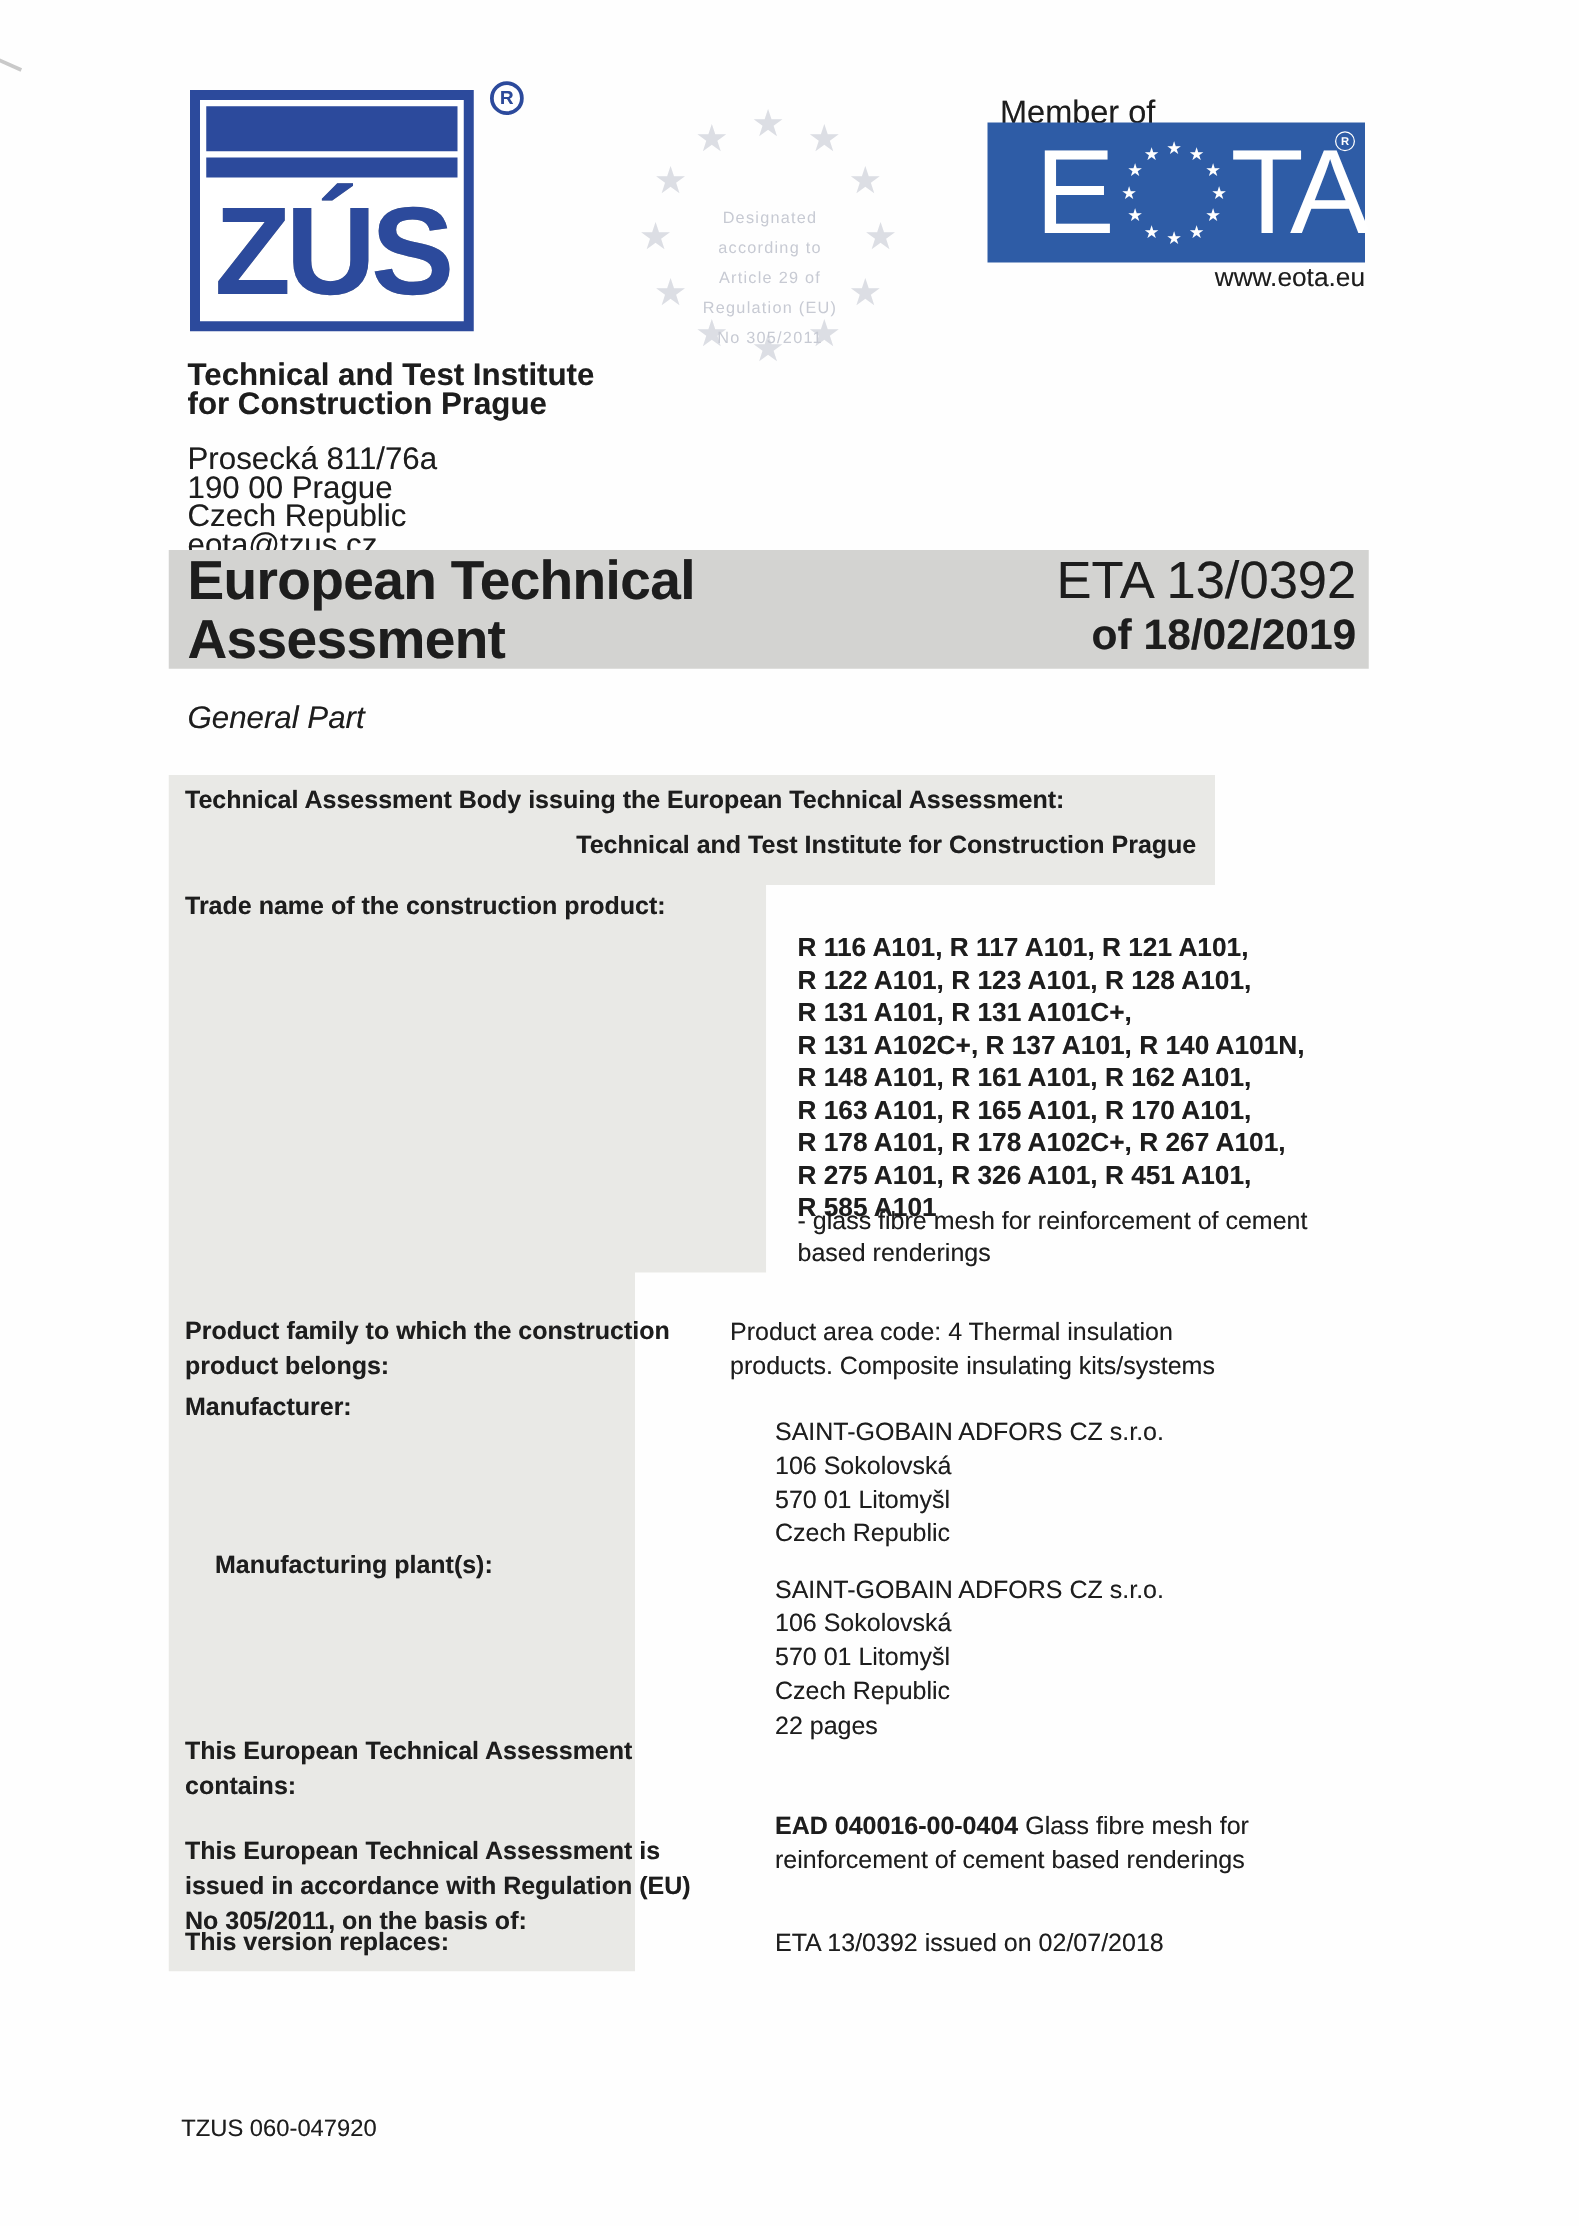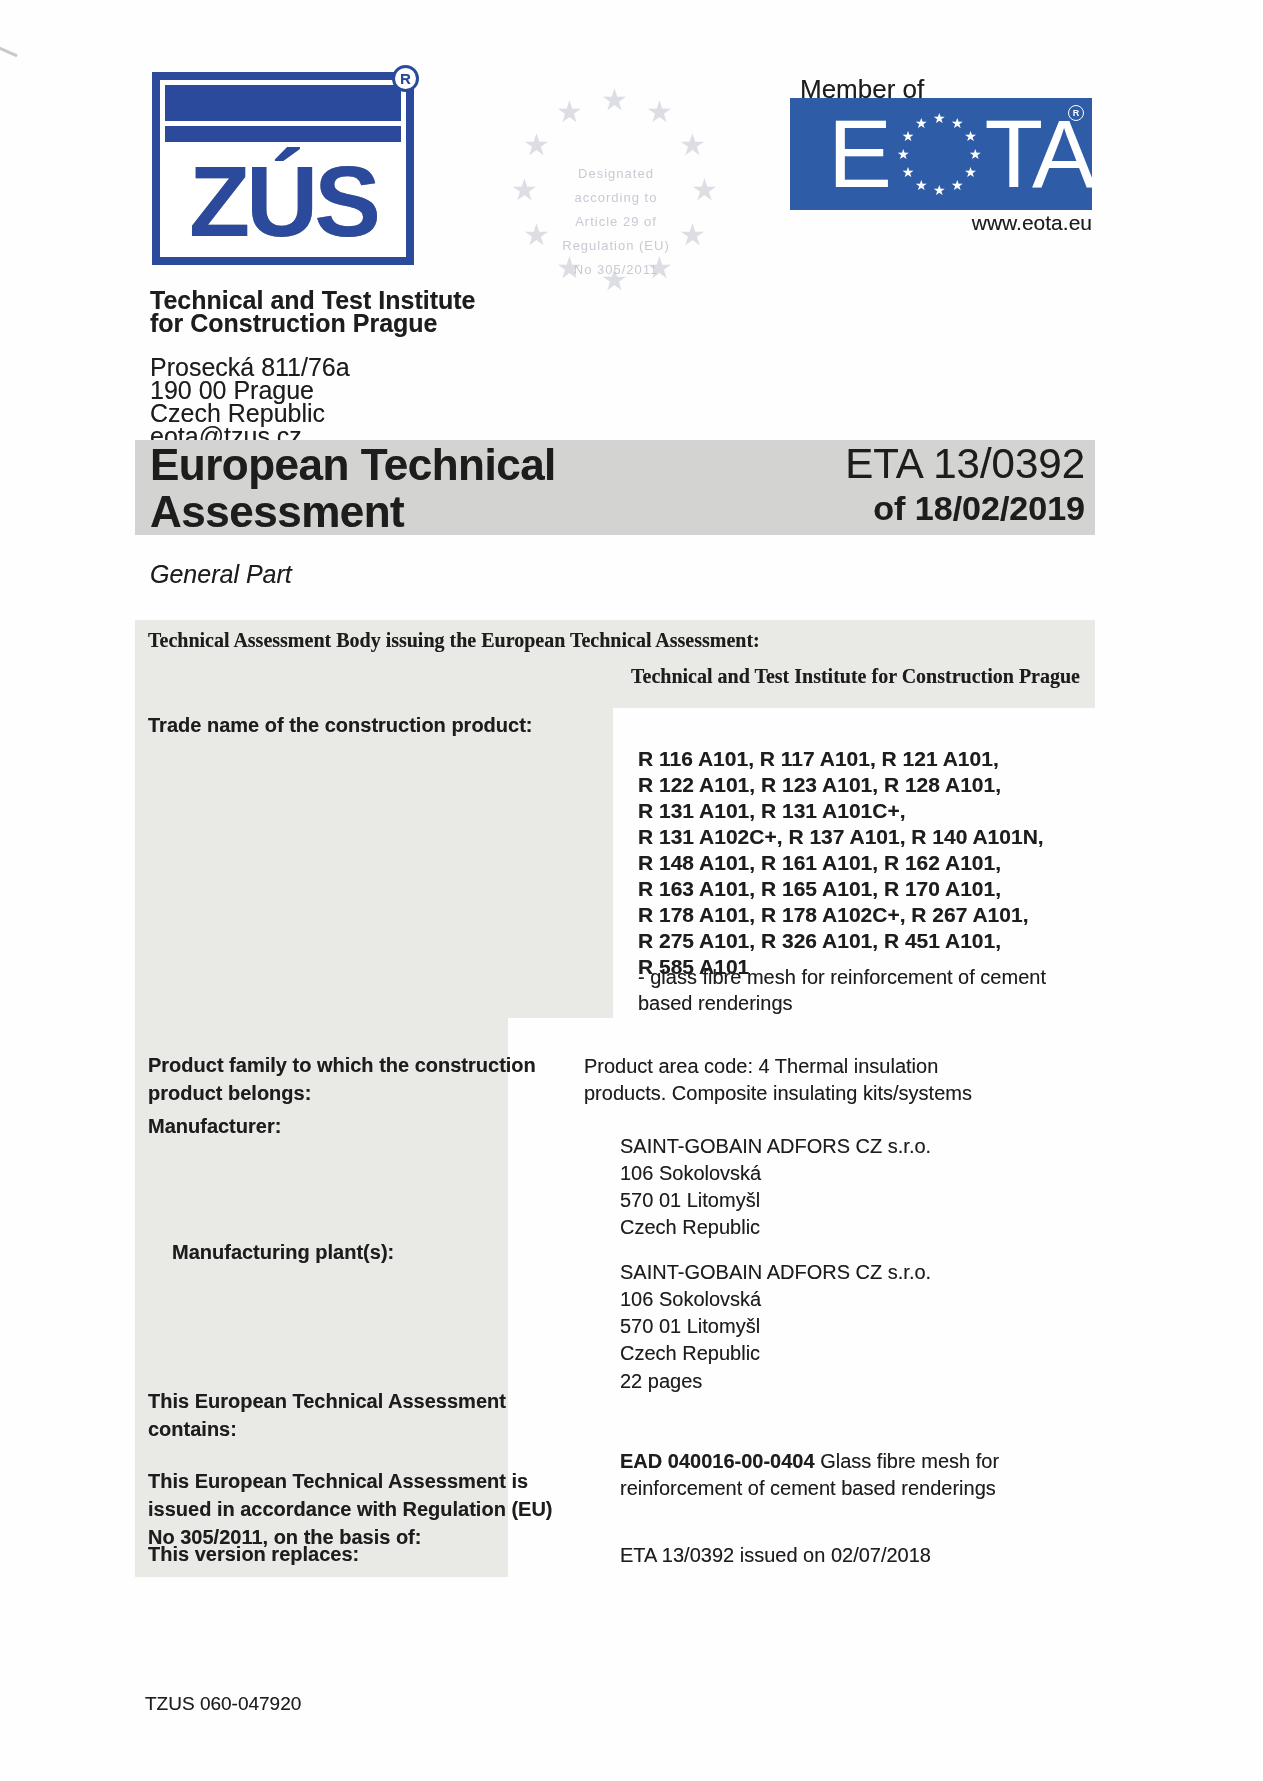--- a/index.html
+++ b/index.html
@@ -13,21 +13,21 @@
     text-shadow:0 0 0.5px rgba(30,30,30,.45);
   }
   .abs{position:absolute;}
   .pre{white-space:pre-line;margin-top:21px;}
   .b{font-weight:bold;}
 
   
   .scan-mark{left:-4px;top:50px;width:22px;height:3px;background:#c9c9c9;transform:rotate(24deg);}
 
   
-  .zus-logo{left:152px;top:72px;width:262px;height:193px;border:8px solid #2c4a9c;background:#fff;box-sizing:border-box;}
+  .zus-logo{left:152px;top:72px;width:227px;height:193px;border:8px solid #2c4a9c;background:#fff;box-sizing:border-box;}
   .zus-bar1{position:absolute;left:5px;right:5px;top:5px;height:36px;background:#2c4a9c;}
   .zus-bar2{position:absolute;left:5px;right:5px;top:46px;height:16px;background:#2c4a9c;}
   .zus-text{position:absolute;left:0;right:0;top:58px;bottom:0;display:flex;align-items:center;justify-content:center;
     font-size:100px;font-weight:bold;color:#2c4a9c;letter-spacing:-4px;line-height:1;padding-top:6px;}
   .reg-mark{left:392px;top:65px;width:27px;height:27px;border:3px solid #2c4a9c;border-radius:50%;box-sizing:border-box;
     display:flex;align-items:center;justify-content:center;font-size:15px;font-weight:bold;color:#2c4a9c;background:#fff;}
 
   .institute{left:150px;top:268px;font-size:25px;line-height:23px;}
   .institute .name{font-weight:bold;}
 
@@ -49,21 +49,21 @@
 
   
   .title-band{left:135px;top:440px;width:960px;height:95px;background:#d3d3d1;}
   .doc-title{position:absolute;left:15px;top:1px;font-size:44px;line-height:47px;font-weight:bold;letter-spacing:-0.5px;white-space:pre-line;}
   .eta-no{position:absolute;right:10px;top:3px;font-size:42px;line-height:42px;font-weight:normal;text-align:right;}
   .eta-date{position:absolute;right:10px;top:50px;font-size:34px;line-height:36px;font-weight:bold;text-align:right;}
 
   .general-part{left:150px;top:560px;font-size:25px;font-style:italic;}
 
   
-  .tbl-header{left:135px;top:620px;width:960px;height:88px;background:#e9e9e6;font-family:Liberation Serif, serif;}
+  .tbl-header{left:135px;top:620px;width:837px;height:88px;background:#e9e9e6;}
   .tbl-header .hl{position:absolute;left:13px;top:9px;font-size:20px;font-weight:bold;}
   .tbl-header .hv{position:absolute;right:15px;top:45px;font-size:20px;font-weight:bold;text-align:right;}
   .label-col{left:135px;top:708px;width:373px;height:869px;background:#e9e9e6;}
   .grey-strip{left:508px;top:708px;width:105px;height:310px;background:#e9e9e6;}
   .product-box{left:613px;top:708px;width:482px;height:310px;background:#fefefe;}
 
   .row-label{font-size:20px;line-height:28px;font-weight:bold;width:440px;}
   .row-value{font-size:20px;line-height:27px;width:470px;}
   .products{left:638px;top:725px;font-size:21px;line-height:26px;font-weight:bold;width:450px;}
   .prod-desc{left:638px;top:964px;font-size:20px;line-height:26px;width:440px;}

